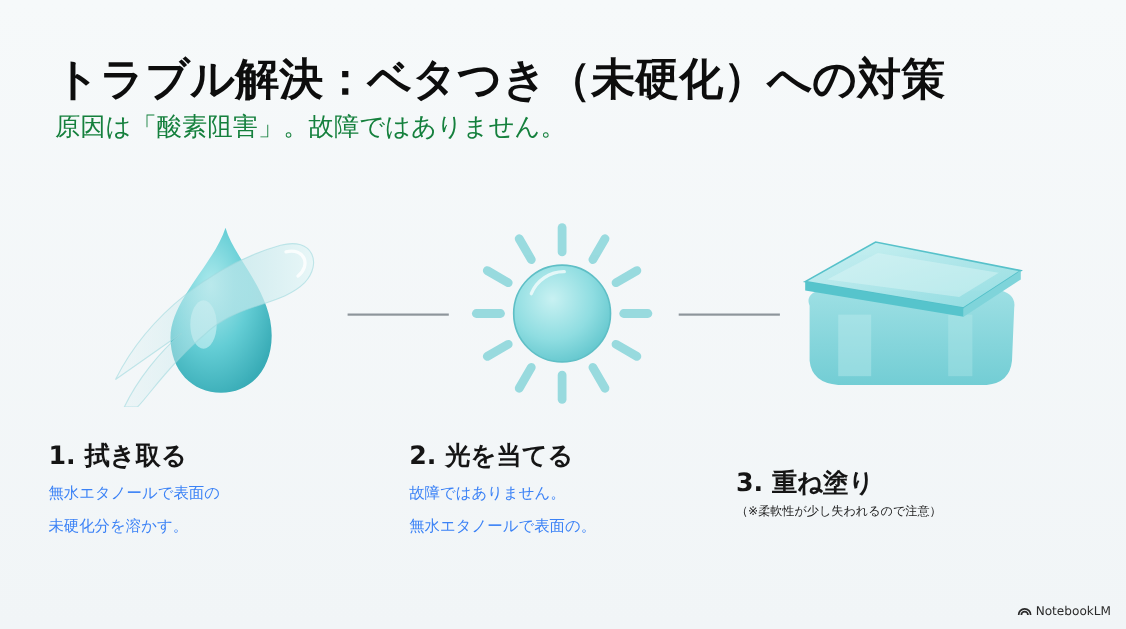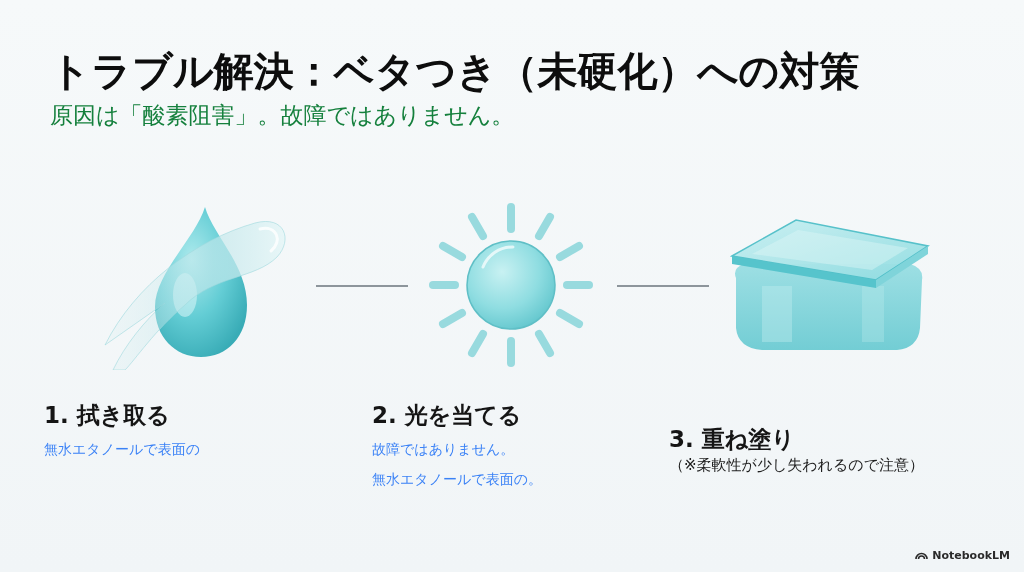--- a/index.html
+++ b/index.html
@@ -27,26 +27,26 @@
       position: absolute; text-align: left; width: 320px;
     }
     .step-title {
       font-size: 23px; font-weight: bold; color: #151515; line-height: 30px;
     }
     .step-desc {
       font-size: 14px; color: #3b82f6; line-height: 30px; margin-top: 4px;
       white-space: nowrap;
     }
     .step-note {
-      font-size: 15px; color: #1e1e1e; line-height: 22px;
+      font-size: 11px; color: #1e1e1e; line-height: 22px;
     }
     .brand {
       position: absolute; right: 14px; bottom: 10px;
       font-size: 11px; color: #2a2a2a; display: flex; align-items: center; gap: 4px;
-      font-weight: bold;
+      font-weight: normal;
     }
   </style>
 </head>
 <body>
 
 <div class="title">トラブル解決：ベタつき（未硬化）への対策</div>
 <div class="subtitle">原因は「酸素阻害」。故障ではありません。</div>
 
 <div class="icon-box" style="left:95px; top:195px; width:200px; height:175px;">
   <svg width="200" height="175" viewBox="0 0 200 175">
@@ -124,20 +124,21 @@
     <polygon points="10,48 154,72 154,80 10,56" fill="#56c4cc"></polygon>
     <polygon points="154,72 206,38 206,46 154,80" fill="#7fd4da"></polygon>
     <polygon points="30,46 76,22 186,40 150,62" fill="#def6f7" opacity="0.45"></polygon>
   </svg>
 </div>
 
 <div class="step" style="left:44px; top:400px;">
   <div class="step-title">1. 拭き取る</div>
   <div class="step-desc">
     <div>無水エタノールで表面の</div>
+    <div>未硬化分を溶かす。</div>
   </div>
 </div>
 
 <div class="step" style="left:372px; top:400px;">
   <div class="step-title">2. 光を当てる</div>
   <div class="step-desc">
     <div>故障ではありません。</div>
     <div>無水エタノールで表面の。</div>
   </div>
 </div>

